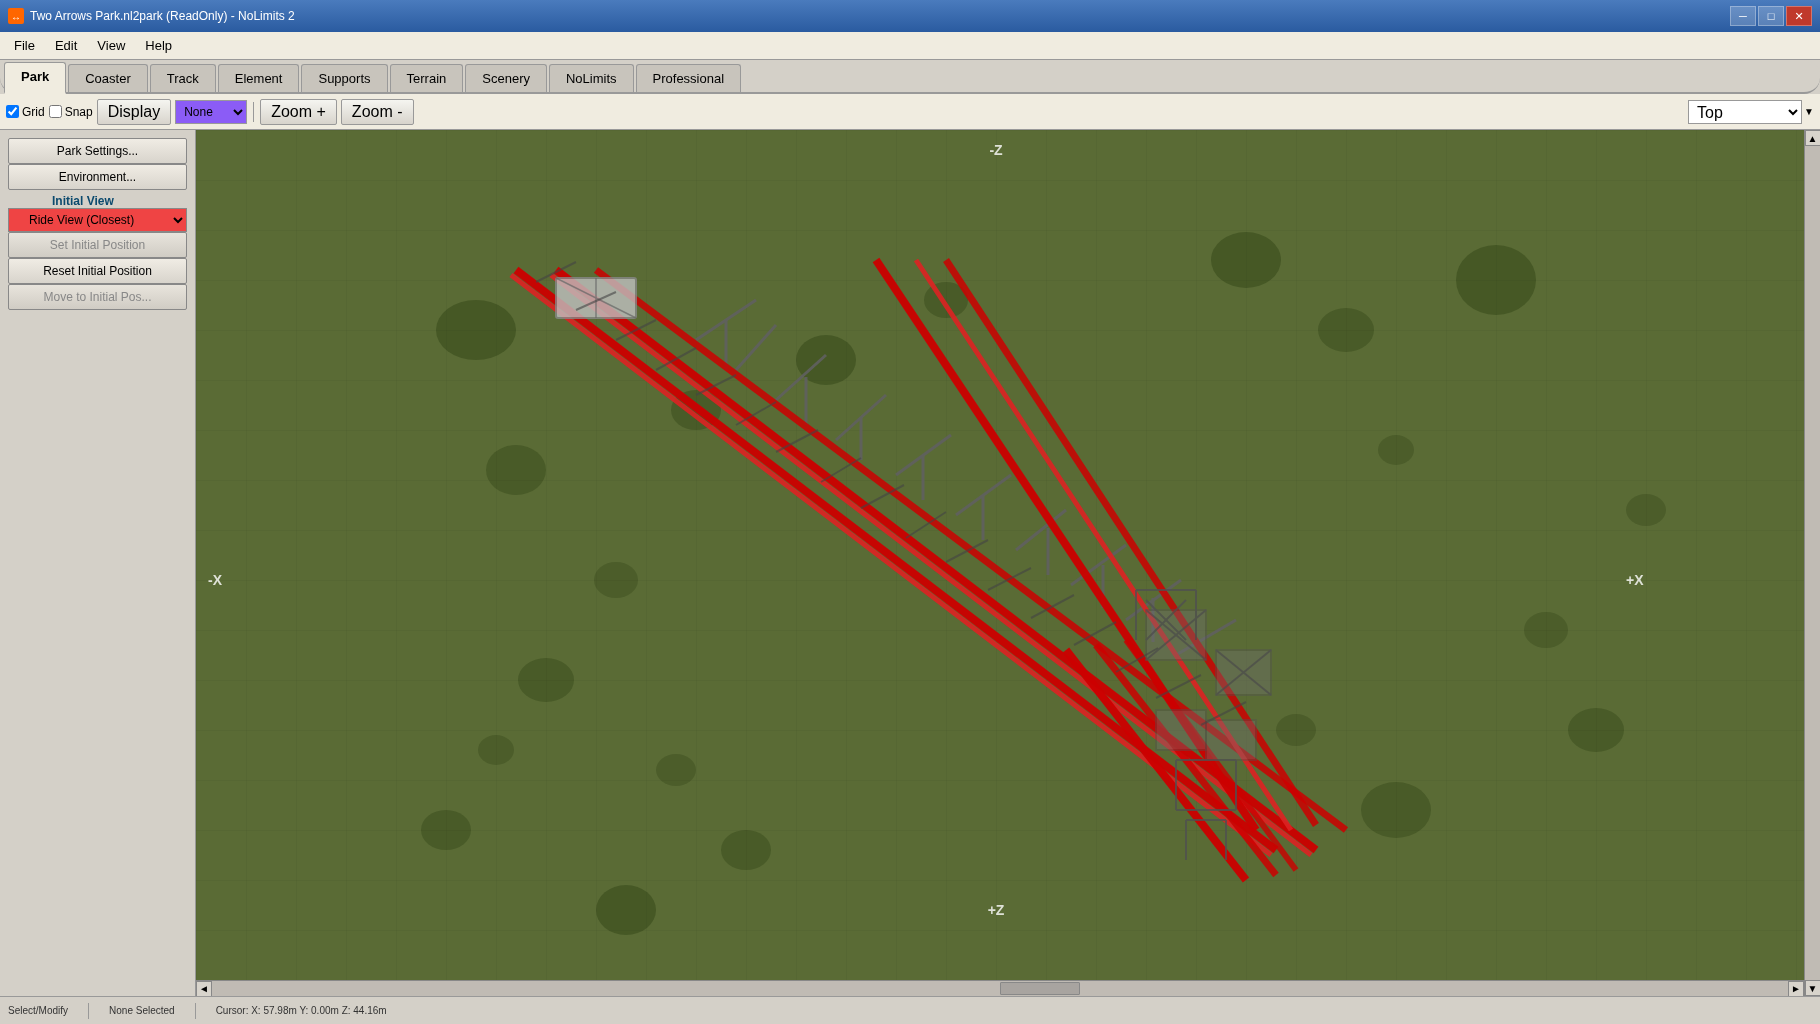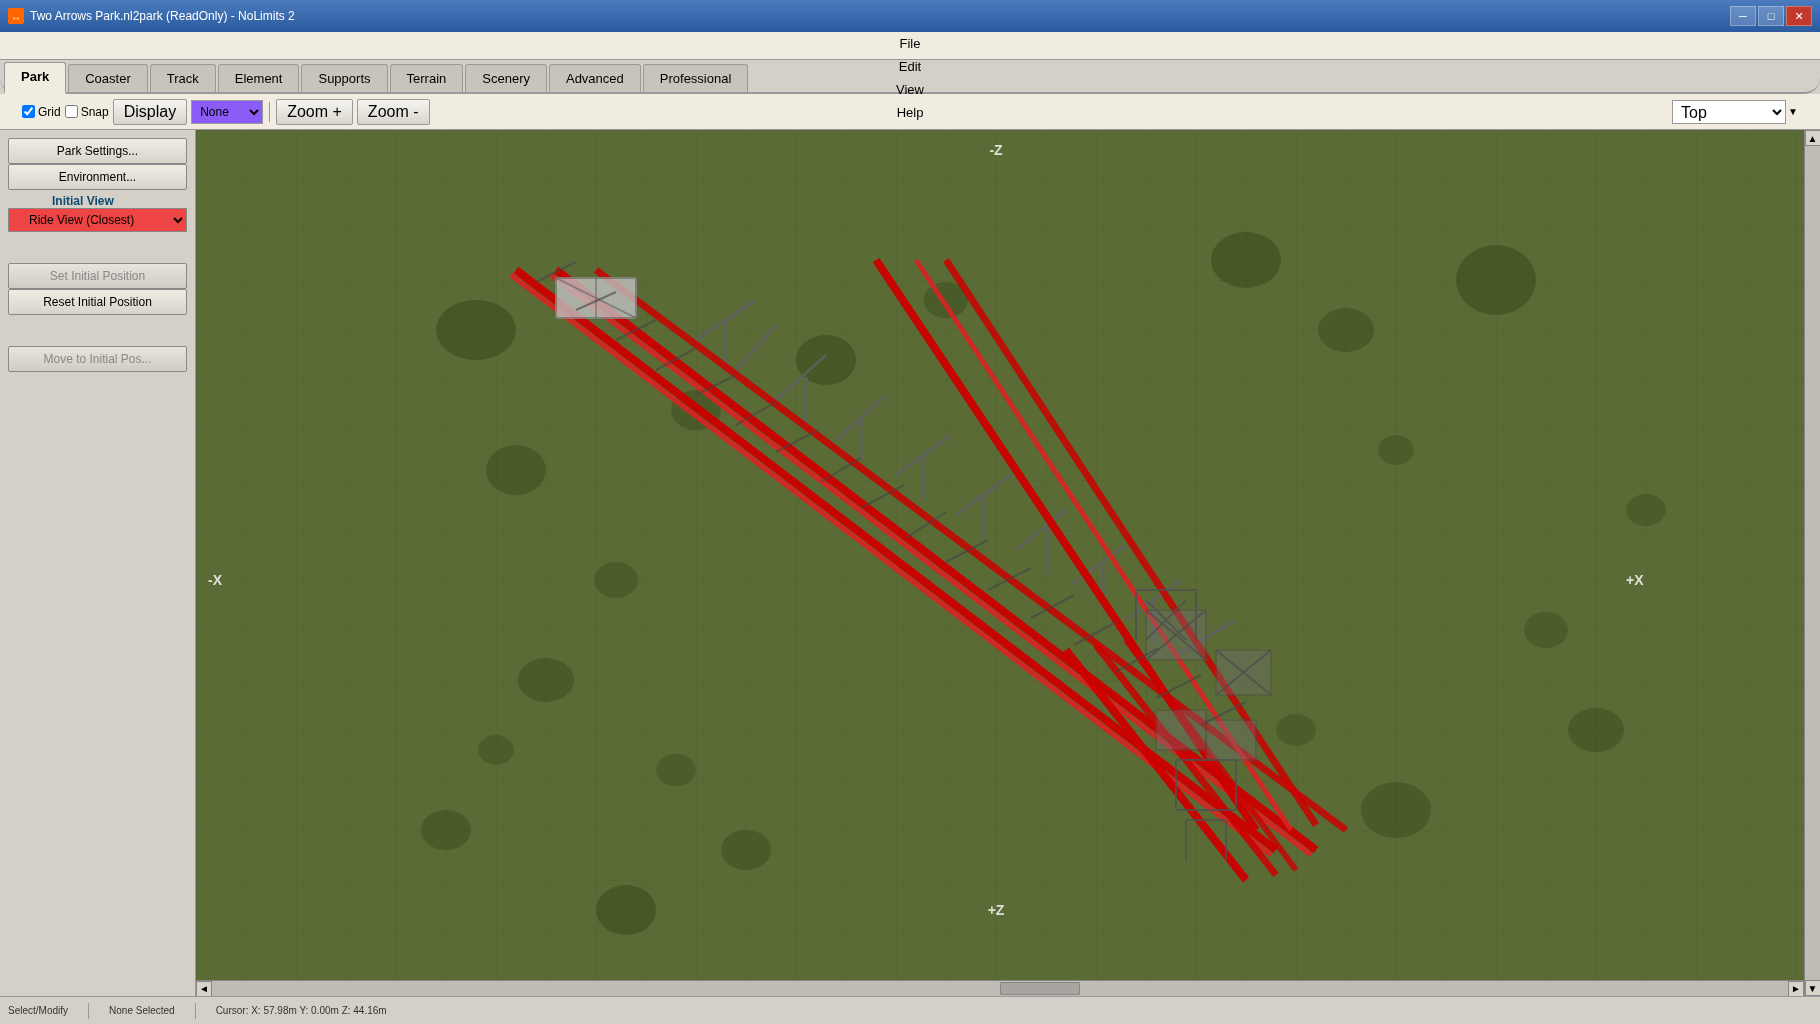--- a/index.html
+++ b/index.html
@@ -44,21 +44,20 @@
     #titlebar .win-btn.close { background: #c0392b; }
 
     
     #menubar {
       background: #f0ece0;
       height: 28px;
       display: flex;
       align-items: center;
       padding: 0 4px;
       border-bottom: 1px solid #999;
-      flex-direction: column;
     }
     .menu-item {
       padding: 4px 10px;
       font-size: 13px;
       cursor: pointer;
       color: #000;
     }
 
     
     #tabbar {
@@ -88,21 +87,21 @@
       margin-bottom: -2px;
       padding-bottom: 8px;
     }
 
     
     #toolbar {
       background: #f0ece0;
       height: 36px;
       display: flex;
       align-items: center;
-      padding: 0 22px;
+      padding: 0 6px;
       gap: 4px;
       border-bottom: 1px solid #999;
     }
     .toolbar-checkbox {
       display: flex; align-items: center; gap: 3px;
       font-size: 12px;
     }
     .toolbar-btn {
       padding: 3px 10px;
       background: linear-gradient(to bottom, #f5f5f0, #d8d4cc);
@@ -155,21 +154,20 @@
       border: 1px solid #888;
       font-size: 12px;
       cursor: pointer;
       text-align: center;
       border-radius: 2px;
       width: 100%;
     }
     .sidebar-btn.disabled {
       color: #888;
       background: linear-gradient(to bottom, #e8e4dc, #d0ccc4);
-      margin-top: 31px;
     }
     .section-label {
       font-size: 12px;
       font-weight: bold;
       color: #0c4a6e;
       margin-top: 4px;
       margin-left: 44px;
     }
     .sidebar-select {
       width: 100%;
@@ -264,21 +262,21 @@
 </div>
 
 <div id="tabbar">
   <div class="tab active">Park</div>
   <div class="tab">Coaster</div>
   <div class="tab">Track</div>
   <div class="tab">Element</div>
   <div class="tab">Supports</div>
   <div class="tab">Terrain</div>
   <div class="tab">Scenery</div>
-  <div class="tab">Advanced</div>
+  <div class="tab">NoLimits</div>
   <div class="tab">Professional</div>
 </div>
 
 <div id="toolbar">
   <label class="toolbar-checkbox">
     <input type="checkbox" checked="" style="">
     <span>Grid</span>
   </label>
   <label class="toolbar-checkbox">
     <input type="checkbox" style="">

